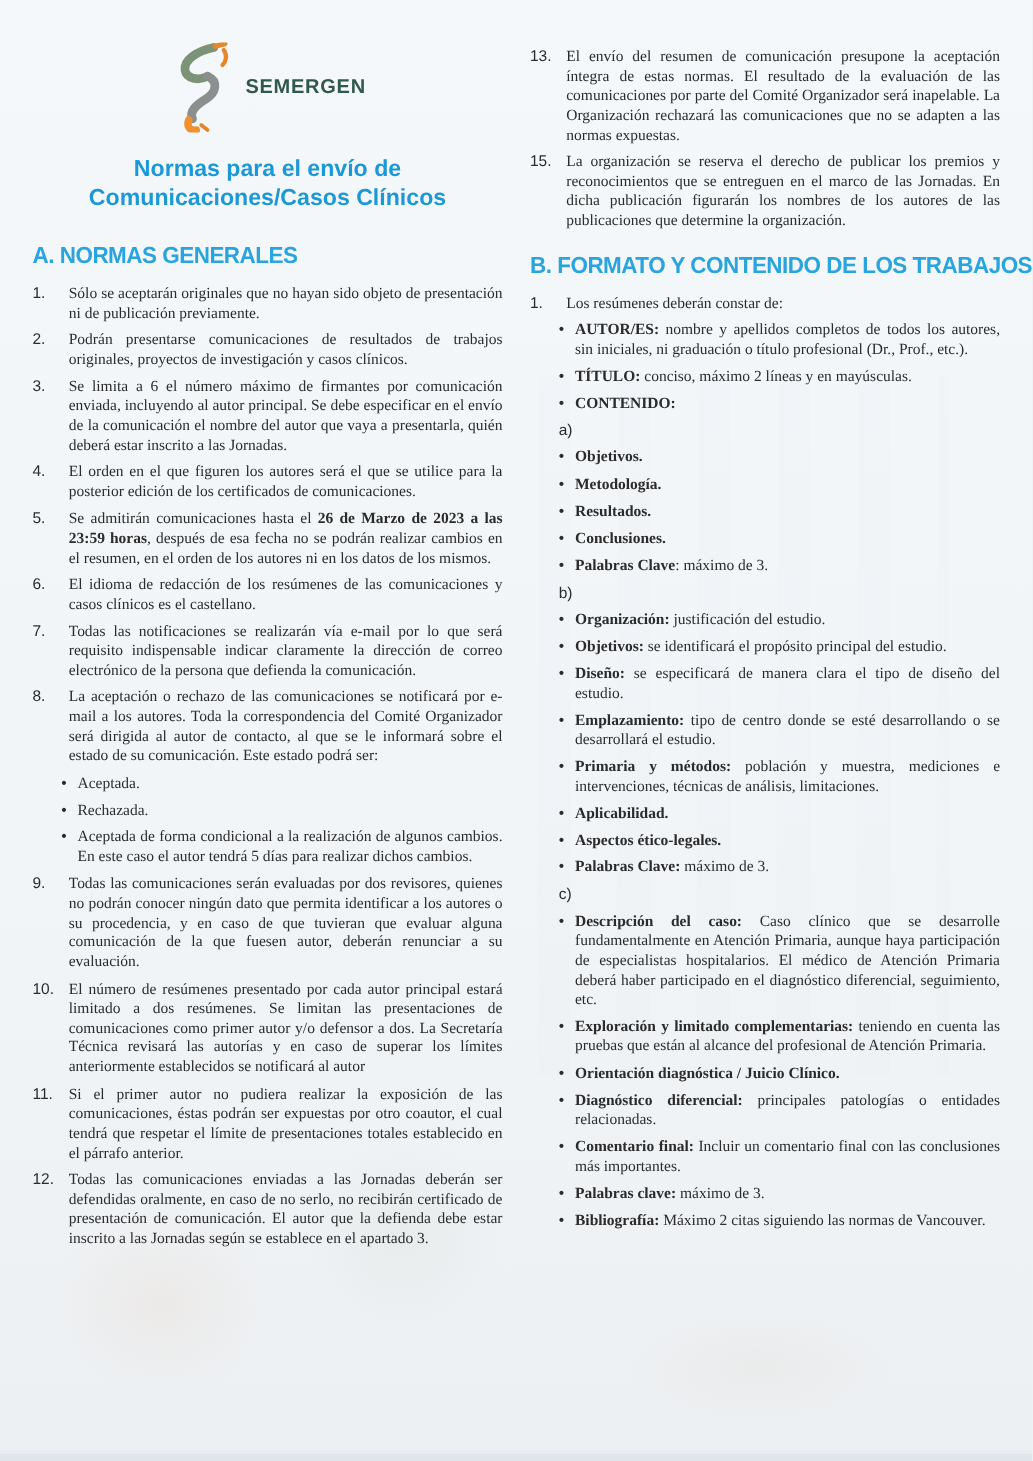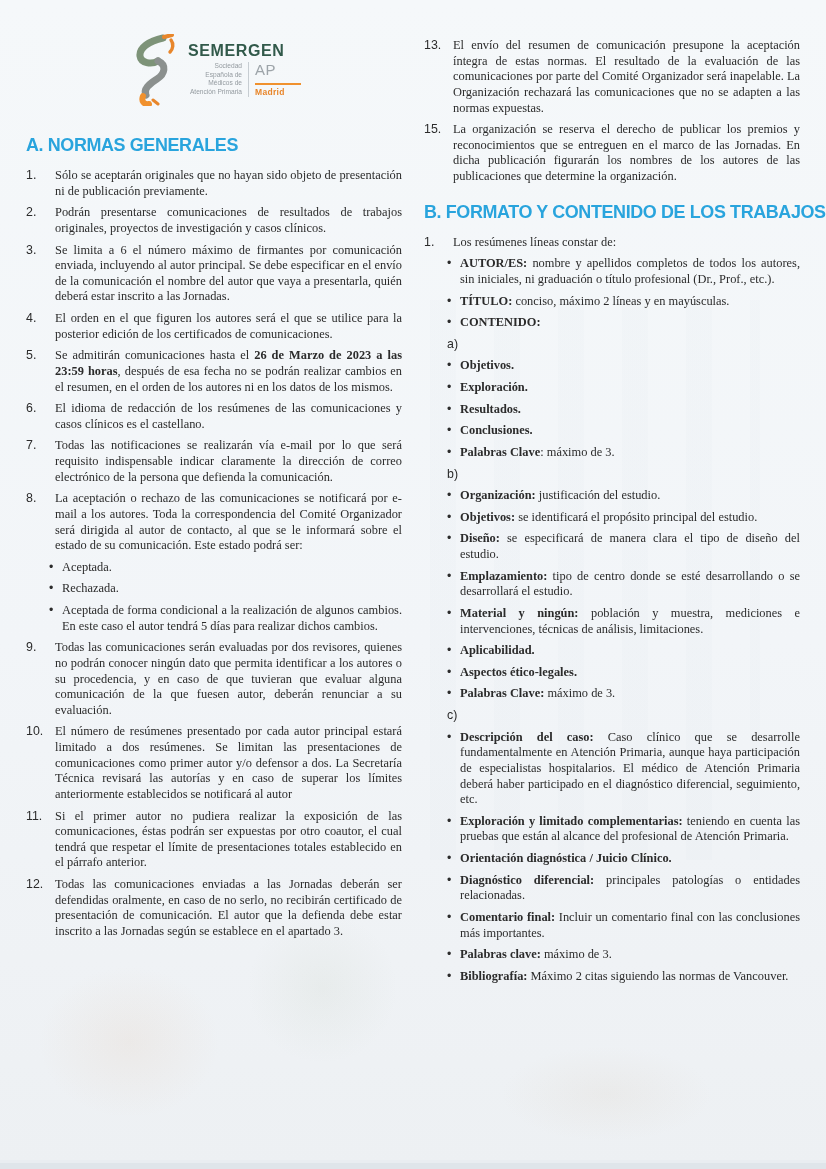--- a/index.html
+++ b/index.html
@@ -28,21 +28,21 @@
   .bottom-strip{position:absolute;left:0;bottom:0;width:826px;height:6px;background:#dfe5ea;}
   .bottom-strip2{position:absolute;left:0;bottom:6px;width:826px;height:3px;background:#e9edf1;}
 
   .cols{position:relative;display:flex;gap:22px;padding:0 26px;}
   .col{flex:1 1 0;min-width:0;}
 
   
   .header{text-align:center;padding-top:34px;}
   .logo{display:inline-flex;align-items:center;gap:9px;}
   .logo-s{width:52px;height:72px;flex:0 0 auto;}
-  .logo-text{display:flex;flex-direction:column;align-items:flex-start;text-align:left;}
+  .logo-text{display:flex;flex-direction:row;align-items:flex-start;text-align:left;}
   .brand{font-size:16px;font-weight:700;color:#31594a;letter-spacing:.6px;line-height:1;}
   .logo-sub{display:flex;align-items:stretch;gap:6px;margin-top:3px;}
   .society{width:54px;font-size:6.6px;line-height:1.3;color:#949ba0;text-align:right;}
   .vline{width:1px;background:#c7cdd2;}
   .ap-col{display:flex;flex-direction:column;justify-content:flex-start;}
   .ap{font-size:15px;color:#9da4a9;line-height:1.1;letter-spacing:.5px;}
   .orange-line{width:46px;height:2px;background:#f0912e;margin:4px 0 2px;}
   .madrid{font-size:8.5px;font-weight:700;color:#e8862b;letter-spacing:.3px;}
 
   .title{margin-top:14px;font-size:24px;font-weight:700;color:#3fa0d8;
@@ -88,34 +88,29 @@
           <svg class="logo-s" viewBox="0 0 52 72" xmlns="http://www.w3.org/2000/svg">
             <path d="M36 4 C22 7 12 14 13 22 C14 29 24 31 31 27" fill="none" stroke="#7d9378" stroke-width="7" stroke-linecap="round"></path>
             <path d="M31 27 C40 31 38 40 30 45 C22 50 16 55 19 61" fill="none" stroke="#8b908e" stroke-width="7" stroke-linecap="round"></path>
             <path d="M37 3 L45 1" fill="none" stroke="#e8862b" stroke-width="4" stroke-linecap="round"></path>
             <path d="M44 6 C47 10 46 15 43 18" fill="none" stroke="#e8862b" stroke-width="3.4" stroke-linecap="round"></path>
             <path d="M16 62 C14 67 17 71 22 70" fill="none" stroke="#f0912e" stroke-width="6" stroke-linecap="round"></path>
             <path d="M26 66 L31 70" fill="none" stroke="#e8862b" stroke-width="3" stroke-linecap="round"></path>
           </svg>
           <div class="logo-text">
             <div class="brand">SEMERGEN</div>
-            <div class="logo-sub">
-              <div class="society">Sociedad Española de Médicos de Atención Primaria</div>
-              <div class="vline"></div>
-              <div class="ap-col">
-                <div class="ap">AP</div>
-                <div class="orange-line"></div>
-                <div class="madrid">Madrid</div>
-              </div>
-            </div>
-          </div>
-        </div>
-
-
-
+          </div>
+        </div>
+
+
+
+        <div class="subtitle">
+          <div>Normas para el envío de</div>
+          <div>Comunicaciones/Casos Clínicos</div>
+        </div>
       </div>
 
       <div class="section-heading heading-a">A. NORMAS GENERALES</div>
       <div class="list" id="list-a">
           <div class="li num">
             <span class="marker">1.</span>
             <span class="txt"><span>Sólo se aceptarán originales que no hayan sido objeto de presentación ni de publicación previamente.</span></span>
           </div>
           <div class="li num">
             <span class="marker">2.</span>
@@ -185,21 +180,21 @@
           <div class="li num">
             <span class="marker">15.</span>
             <span class="txt"><span>La organización se reserva el derecho de publicar los premios y reconocimientos que se entreguen en el marco de las Jornadas. En dicha publicación figurarán los nombres de los autores de las publicaciones que determine la organización.</span></span>
           </div>
         </div>
 
       <div class="section-heading heading-b">B. FORMATO Y CONTENIDO DE LOS TRABAJOS</div>
       <div class="list" id="list-b">
           <div class="li num">
             <span class="marker">1.</span>
-            <span class="txt"><span>Los resúmenes líneas constar de:</span></span>
+            <span class="txt"><span>Los resúmenes deberán constar de:</span></span>
           </div>
           <div class="li bullet">
             <span class="marker">•</span>
             <span class="txt"><b>AUTOR/ES:</b><span> nombre y apellidos completos de todos los autores, sin iniciales, ni graduación o título profesional (Dr., Prof., etc.).</span></span>
           </div>
           <div class="li bullet">
             <span class="marker">•</span>
             <span class="txt"><b>TÍTULO:</b><span> conciso, máximo 2 líneas y en mayúsculas.</span></span>
           </div>
           <div class="li bullet">
@@ -208,21 +203,21 @@
           </div>
           <div class="li letter">
             <span class="marker">a)</span>
           </div>
           <div class="li bullet">
             <span class="marker">•</span>
             <span class="txt"><b>Objetivos.</b></span>
           </div>
           <div class="li bullet">
             <span class="marker">•</span>
-            <span class="txt"><b>Exploración.</b></span>
+            <span class="txt"><b>Metodología.</b></span>
           </div>
           <div class="li bullet">
             <span class="marker">•</span>
             <span class="txt"><b>Resultados.</b></span>
           </div>
           <div class="li bullet">
             <span class="marker">•</span>
             <span class="txt"><b>Conclusiones.</b></span>
           </div>
           <div class="li bullet">
@@ -243,21 +238,21 @@
           <div class="li bullet">
             <span class="marker">•</span>
             <span class="txt"><b>Diseño:</b><span> se especificará de manera clara el tipo de diseño del estudio.</span></span>
           </div>
           <div class="li bullet">
             <span class="marker">•</span>
             <span class="txt"><b>Emplazamiento:</b><span> tipo de centro donde se esté desarrollando o se desarrollará el estudio.</span></span>
           </div>
           <div class="li bullet">
             <span class="marker">•</span>
-            <span class="txt"><b>Material y ningún:</b><span> población y muestra, mediciones e intervenciones, técnicas de análisis, limitaciones.</span></span>
+            <span class="txt"><b>Primaria y métodos:</b><span> población y muestra, mediciones e intervenciones, técnicas de análisis, limitaciones.</span></span>
           </div>
           <div class="li bullet">
             <span class="marker">•</span>
             <span class="txt"><b>Aplicabilidad.</b></span>
           </div>
           <div class="li bullet">
             <span class="marker">•</span>
             <span class="txt"><b>Aspectos ético-legales.</b></span>
           </div>
           <div class="li bullet">

